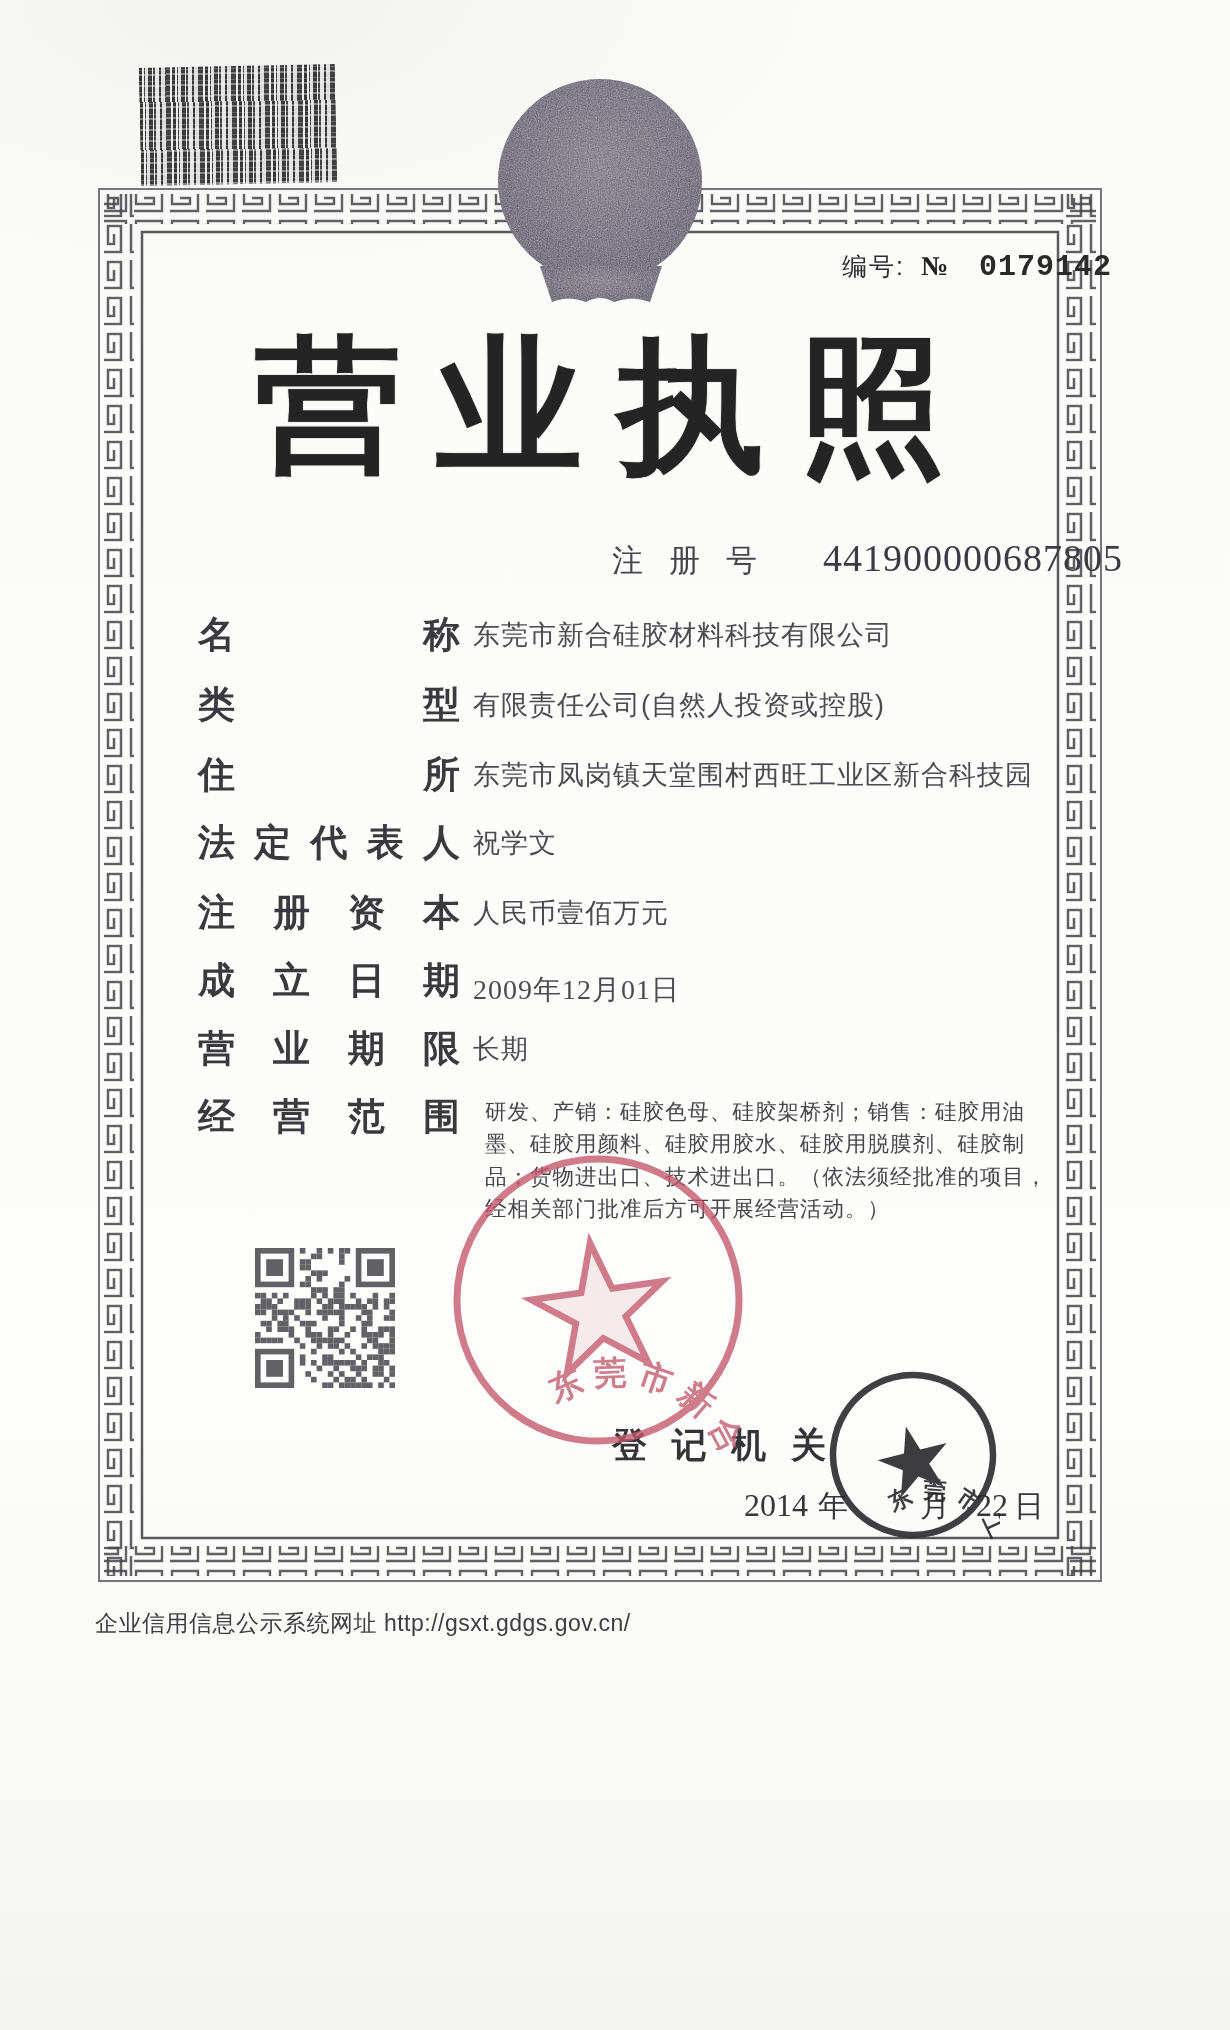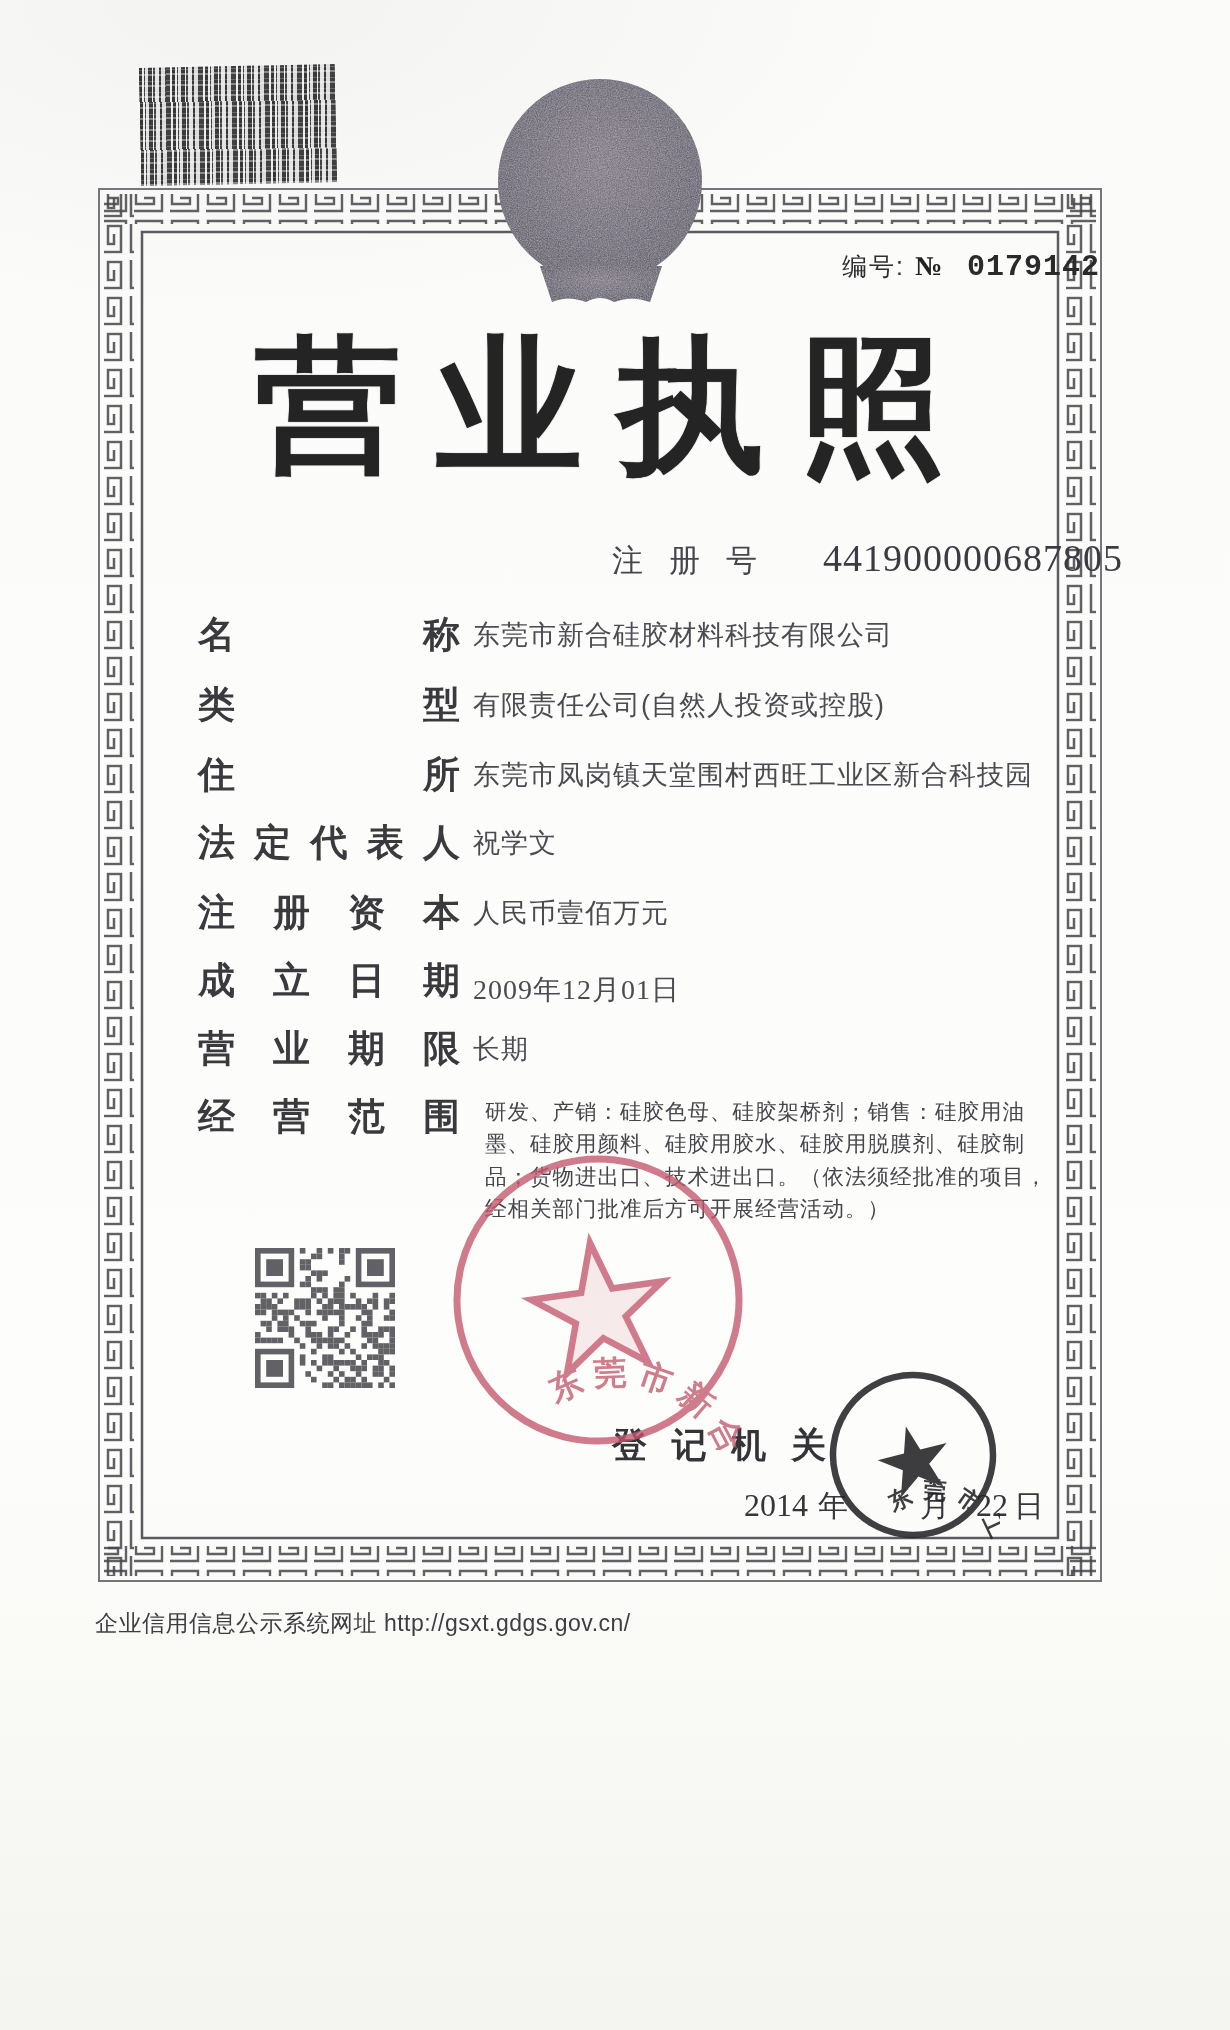--- a/index.html
+++ b/index.html
@@ -24,21 +24,21 @@
     background:
       repeating-linear-gradient(0deg, rgba(255,255,255,.38) 0 2px, transparent 2px 5px, rgba(255,255,255,.22) 5px 6px, transparent 6px 11px),
       repeating-linear-gradient(90deg,
         #262626 0 3px, #e9e9e9 3px 5px, #303030 5px 6px, #dcdcdc 6px 9px,
         #2b2b2b 9px 13px, #efefef 13px 14px, #343434 14px 16px, #e2e2e2 16px 20px,
         #272727 20px 22px, #d9d9d9 22px 26px, #313131 26px 31px, #ececec 31px 33px);
   }
   
   .emblem{position:absolute;left:494px;top:74px;z-index:3;}
   
-  .serial{position:absolute;left:842px;top:250px;z-index:4;display:flex;align-items:baseline;gap:10px;white-space:nowrap;}
+  .serial{position:absolute;left:842px;top:250px;z-index:4;display:flex;align-items:baseline;gap:16px;white-space:nowrap;}
   .serial .pfx{font-size:25px;color:#2e2e30;letter-spacing:2px;}
   .serial .nomark{font-size:27px;font-weight:700;font-family:"Liberation Serif","DejaVu Serif",serif;color:#222;}
   .serial .num{font-size:30px;font-family:"Liberation Mono","DejaVu Sans Mono",monospace;font-weight:600;color:#2a2a2a;letter-spacing:1px;margin-left:15px;}
   
   .cert-title{
     position:absolute;left:255px;top:318px;width:690px;z-index:4;
     font-size:146px;line-height:1.2;font-weight:900;color:#242424;
     text-align:justify;text-align-last:justify;
     text-shadow:0 0 1px #3a3a3a;
   }

